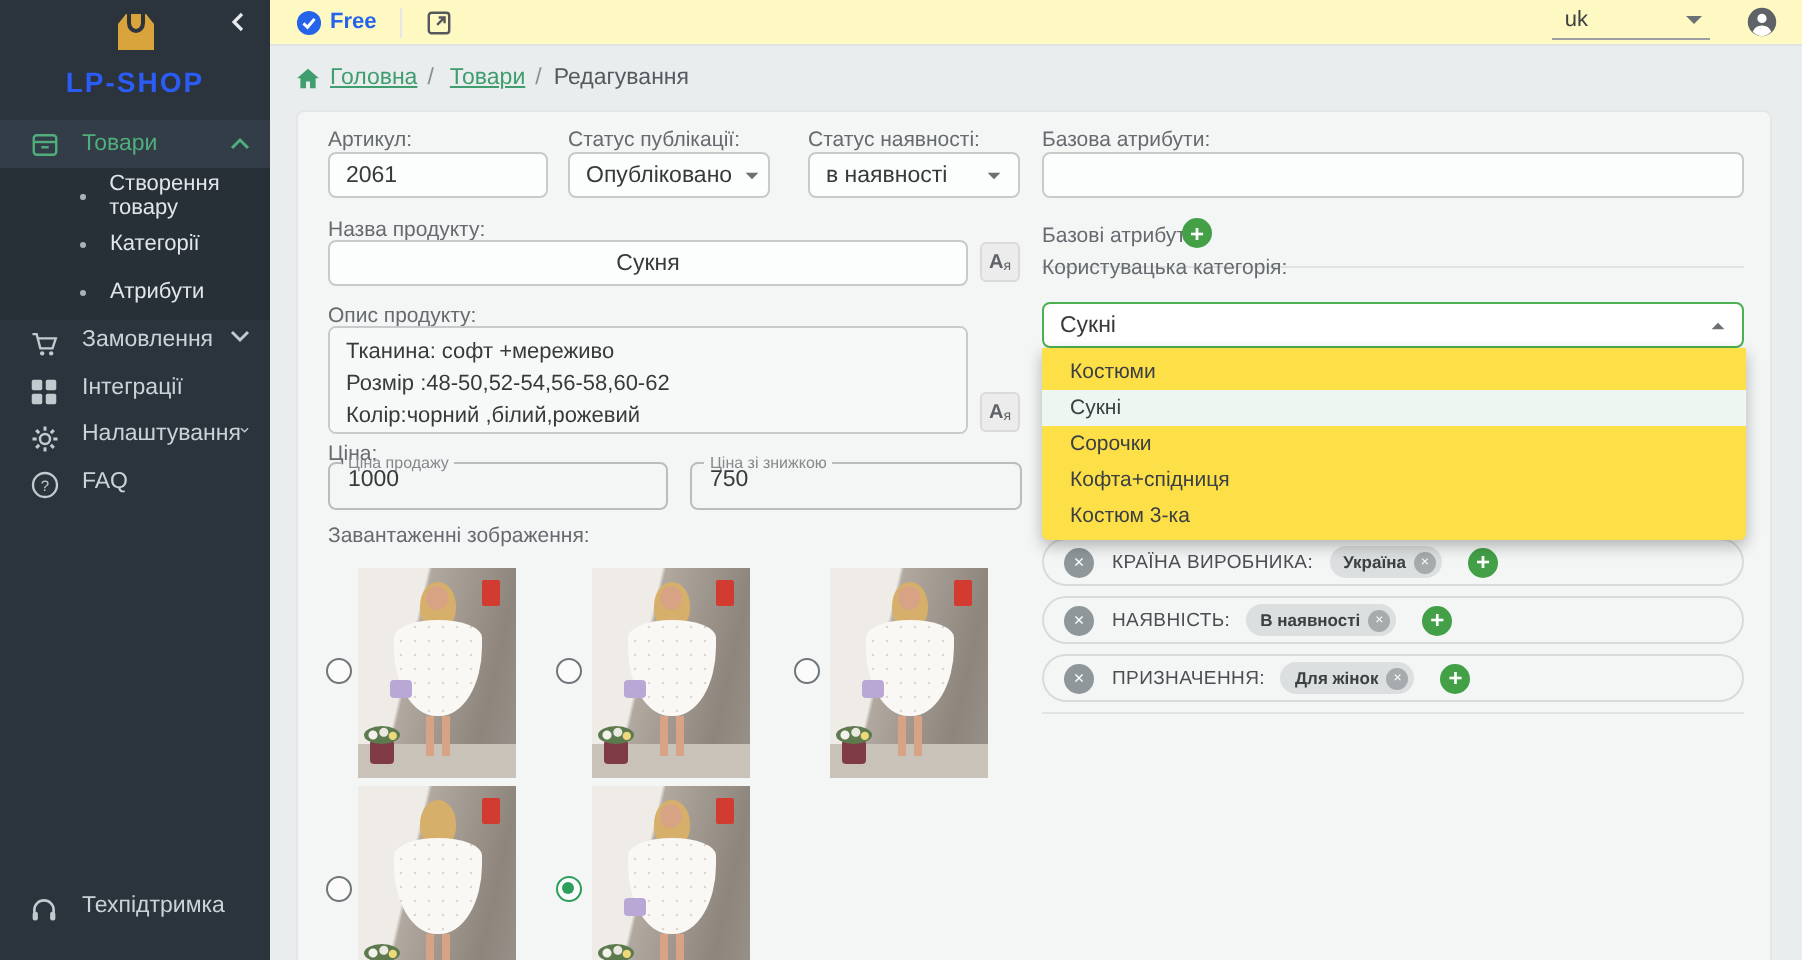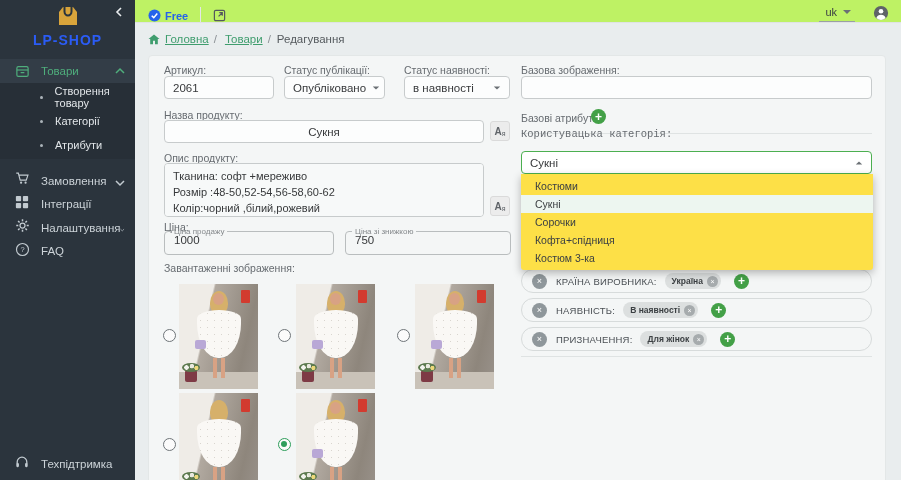--- a/index.html
+++ b/index.html
@@ -9,33 +9,33 @@
   
   .sidebar { position:absolute; left:0; top:0; width:135px; height:480px; background:#2b343d; z-index:30; }
   .sb-collapse { position:absolute; top:4px; right:10px; color:#e8ebee; cursor:pointer; }
   .logo-wrap { padding-top:6px; text-align:center; }
   .logo-text { display:block; margin-top:2px; color:#2b5cf6; font-size:14px; font-weight:bold; letter-spacing:1px; }
   .sb-group-head { display:flex; align-items:center; height:24px; padding:0 10px 0 14px; background:#333d47; margin-top:11px; cursor:pointer; }
   .sb-group-head .lbl { color:#4fae7c; font-size:11.5px; margin-left:11px; flex:1; }
   .sb-sub { background:#272f37; padding:2px 0; }
   .sb-sub-item { display:flex; align-items:center; height:24px; padding-left:40px; color:#e2e6e9; font-size:11px; cursor:pointer; }
   .sb-sub-item .bullet { width:3px; height:3px; border-radius:50%; background:#aab2b8; margin-right:12px; }
-  .sb-item { display:flex; align-items:flex-end; height:23.5px; padding:0 10px 0 14px; color:#ccd3d8; font-size:11.5px; cursor:pointer; }
+  .sb-item { display:flex; align-items:flex-start; height:23.5px; padding:0 10px 0 14px; color:#ccd3d8; font-size:11.5px; cursor:pointer; }
   .sb-item .lbl { margin-left:11px; flex:1; }
   .sb-bottom { position:absolute; bottom:10px; left:0; right:0; }
   .sb-icon { width:16px; height:16px; display:inline-flex; align-items:center; justify-content:center; flex:none; }
 
   
-  .topbar { position:absolute; left:135px; top:0; width:766px; height:23px; background:#bef264; border-bottom:1px solid #e0e3e4; display:flex; align-items:flex-end; z-index:20; }
+  .topbar { position:absolute; left:135px; top:0; width:766px; height:23px; background:#fef9c3; border-bottom:1px solid #e0e3e4; display:flex; align-items:center; z-index:20; }
   .plan { display:flex; align-items:center; margin-left:13px; cursor:pointer; }
   .plan-label { color:#2563eb; font-size:11px; font-weight:bold; margin-left:4px; }
   .tb-divider { width:1px; height:15px; background:#e4e6e7; margin:0 12px; }
   .tb-ext { cursor:pointer; display:flex; }
   .tb-right { margin-left:auto; display:flex; align-items:center; margin-right:12px; }
-  .lang-select { display:flex; align-items:center; border-bottom:1px solid #9aa0a4; padding:2px 4px 3px 6px; cursor:pointer; margin-right:18px; }
+  .lang-select { display:flex; align-items:center; border-bottom:1px solid #9aa0a4; padding:2px 4px 3px 6px; cursor:pointer; margin-right:18px;gap:43px; }
   .lang-select .lang { font-size:11px; color:#3c4043; }
   .caret-down { width:0; height:0; border-left:4px solid transparent; border-right:4px solid transparent; border-top:4px solid #6b7075; margin-left:6px; }
   .caret-up { width:0; height:0; border-left:4px solid transparent; border-right:4px solid transparent; border-bottom:4px solid #6b7075; }
 
   
   .breadcrumb { position:absolute; left:148px; top:33px; display:flex; align-items:center; font-size:11.5px; z-index:5; }
   .bc-link { color:#3f9d6e; text-decoration:underline; margin:0 2px 0 5px; cursor:pointer; }
   .bc-sep { color:#8a9094; margin:0 3px; }
   .bc-current { color:#555a5e; margin-left:3px; }
 
@@ -351,28 +351,28 @@
         <div class="hair"></div>
         <div class="head"></div>
         <div class="dress"></div>
         <div class="leg1"></div>
         <div class="leg2"></div>
         <div class="bag"></div>
         <div class="pot"></div>
         <div class="flowers"></div>
       </div>
 
-    <span class="flabel" style="left:372px; top:8px;">Базова зображення:</span>
+    <span class="flabel" style="left:372px; top:8px;">Базова атрибути:</span>
     <input class="tinput" style="left: 372px; top: 20px; width: 351px;" value="">
 
     <span class="flabel" style="left:372px; top:56px;">Базові атрибути:</span>
     <span class="plus-circle" style="position:absolute; left:442px; top:53px;">+</span>
     <div class="divider" style="left:372px; top:77px; width:351px;"></div>
 
-    <span class="flabel" style="left:372px; top:72px;font-family:Liberation Mono, monospace;">Користувацька категорія:</span>
+    <span class="flabel" style="left:372px; top:72px;">Користувацька категорія:</span>
     <div class="selbox cat-select" style="left:372px; top:95px; width:351px;">
       <span class="val">Сукні</span>
       <span class="caret-up"></span>
     </div>
 
     <div class="dropdown" style="left:372px; top:118px; width:352px;">
       <div class="dd-option">Костюми</div>
       <div class="dd-option selected">Сукні</div>
       <div class="dd-option">Сорочки</div>
       <div class="dd-option">Кофта+спідниця</div>

